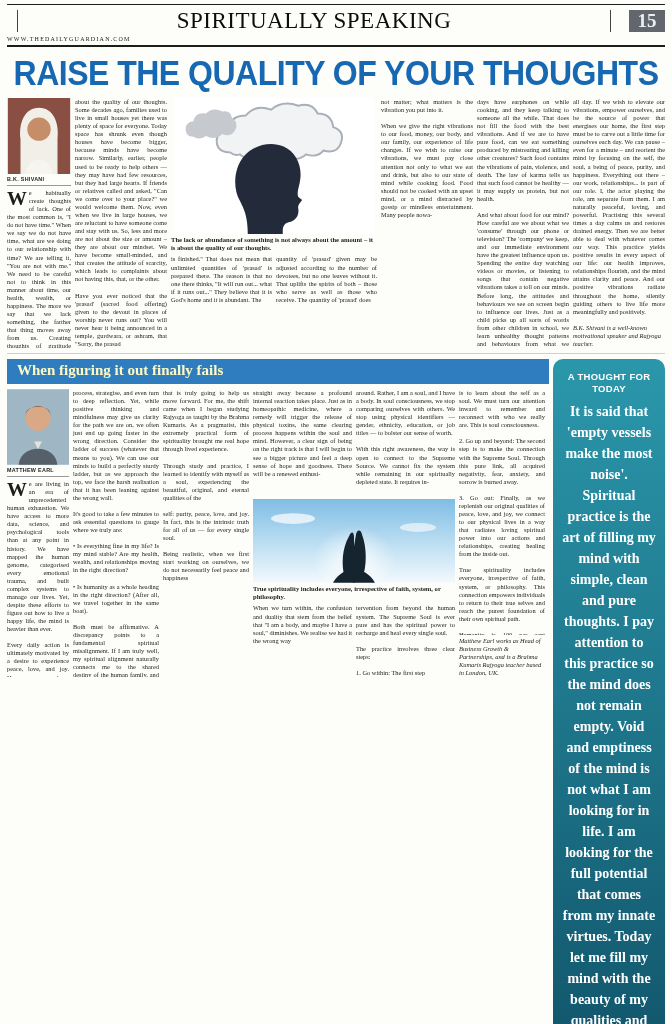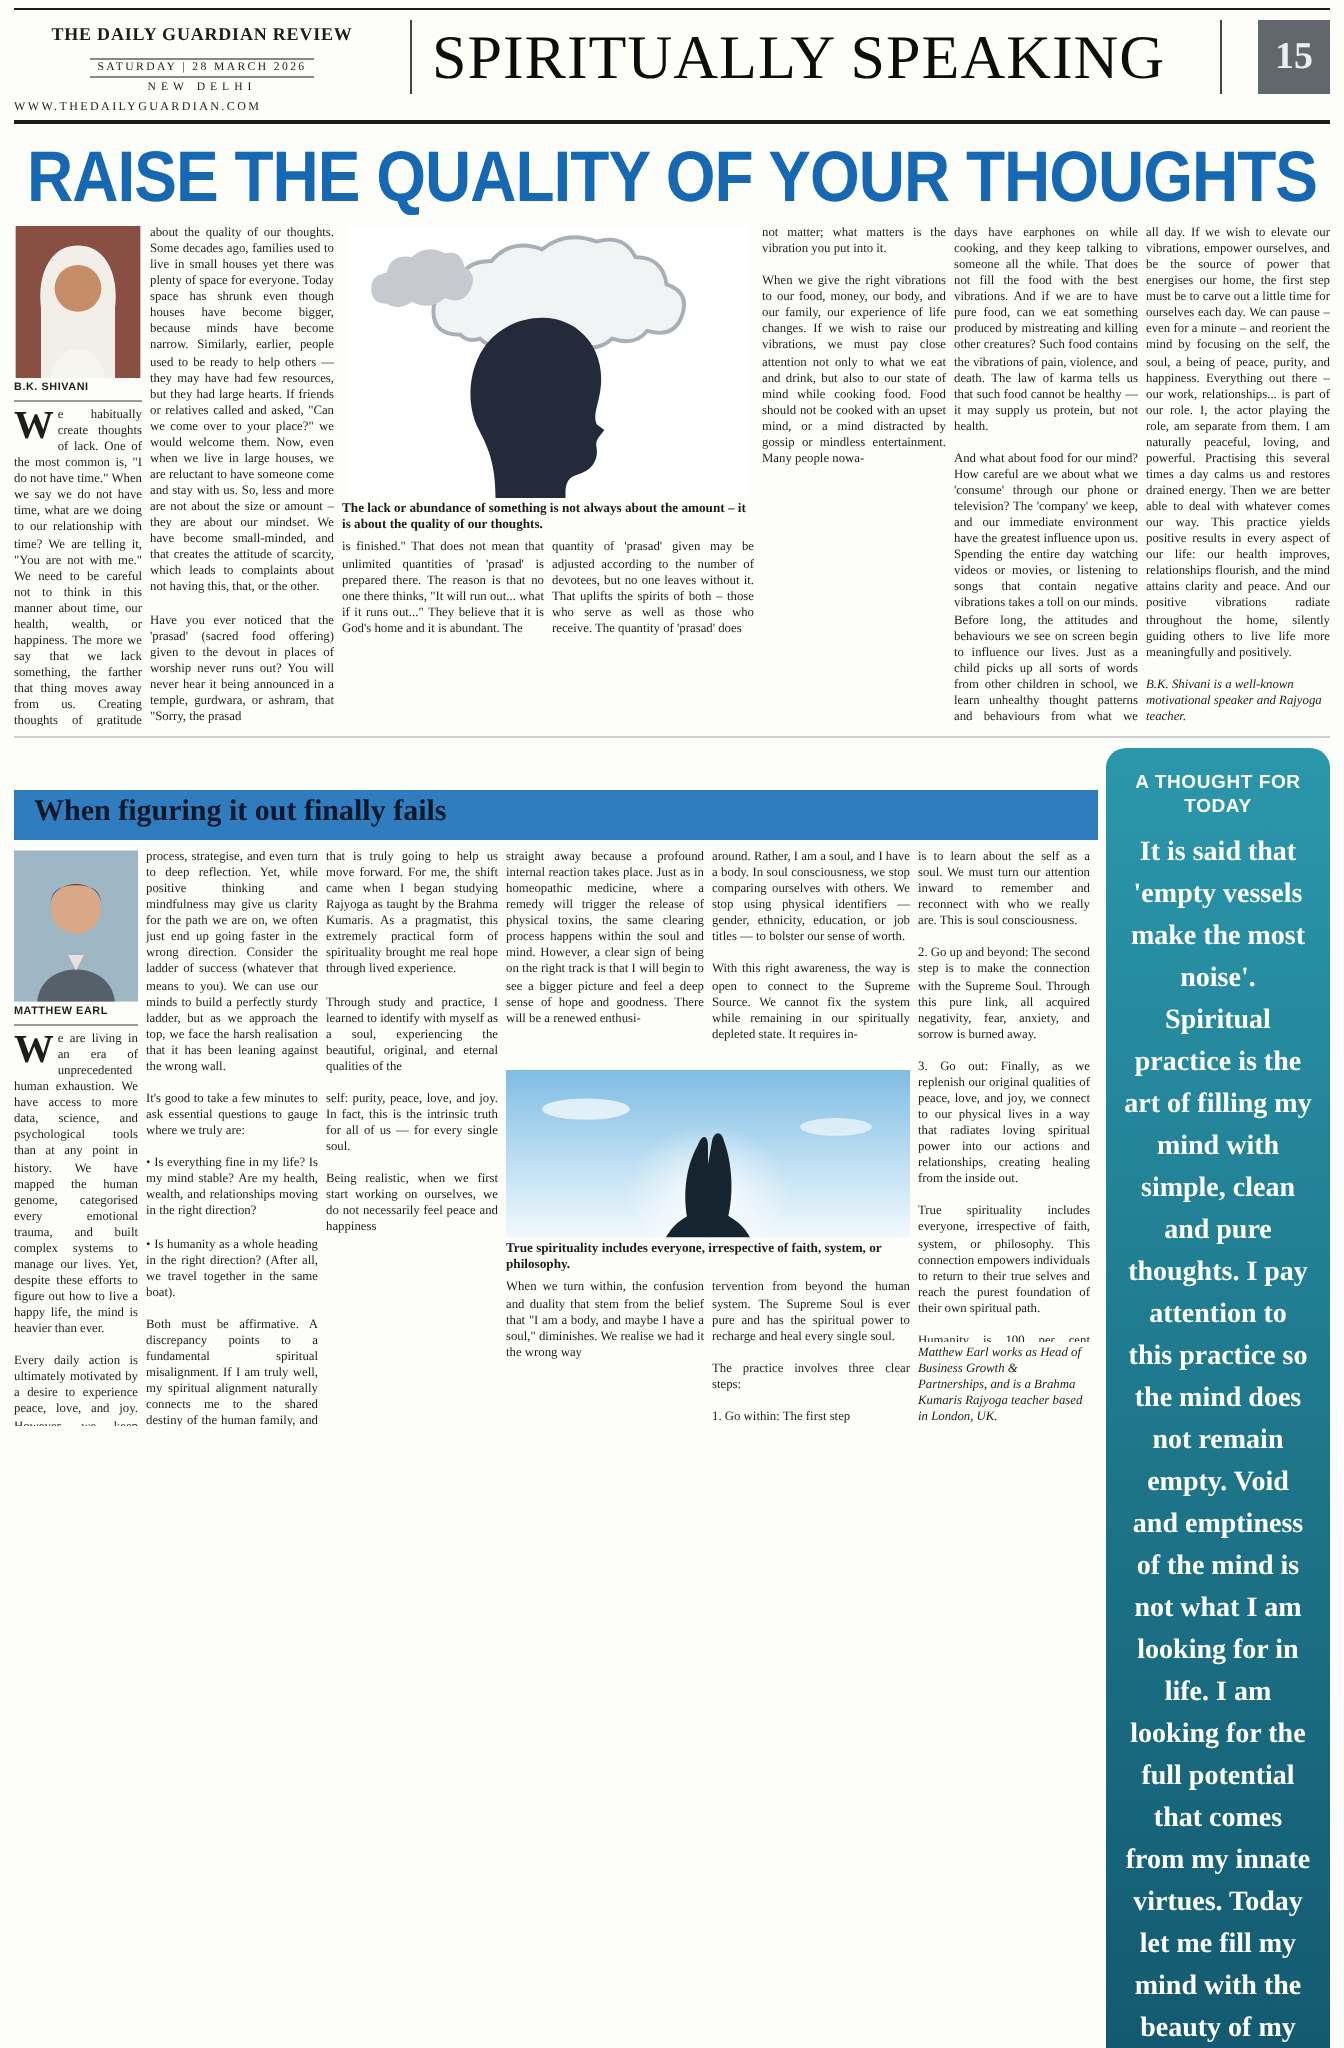--- a/index.html
+++ b/index.html
@@ -8,21 +8,21 @@
   .page { width:672px; height:1024px; background:#fdfdfa; margin:0 auto; position:relative; overflow:hidden; padding:4px 7px; color:#1c1c1c; }
 
   
   .masthead { border-bottom:2px solid #1c1c1c; }
   .mast-row { display:flex; align-items:stretch; border-top:1.5px solid #1c1c1c; padding-top:3px; }
   .mast-left { width:188px; text-align:center; padding:4px 8px 2px; }
   .mast-paper { font-size:9px; font-weight:bold; letter-spacing:0.4px; }
   .mast-date { font-size:5.8px; letter-spacing:1.2px; margin-top:3px; border-top:0.5px solid #888; border-bottom:0.5px solid #888; padding:1px 4px; display:inline-block; }
   .mast-city { font-size:5.8px; letter-spacing:2.5px; margin-top:1px; }
   .mast-sep { width:1px; background:#444; margin:2px 10px; }
-  .mast-title { flex:1; text-align:left; font-size:31px; letter-spacing:0.5px; color:#0d0d0d; align-self:center; }
+  .mast-title { flex:1; text-align:center; font-size:23px; letter-spacing:0.5px; color:#0d0d0d; align-self:center; }
   .page-num { width:36px; background:#61676d; color:#eceff1; display:flex; align-items:center; justify-content:center; font-size:19px; font-weight:bold; margin:2px 0 2px 8px; }
   .website { font-size:6px; letter-spacing:1.2px; padding:2px 0 3px; color:#222; }
 
   
   .coltext { font-size:6.4px; line-height:1.26; text-align:justify; white-space:pre-line; color:#1d1d1d; overflow:hidden; }
   .dropcap::first-letter { font-size:3.1em; font-weight:bold; float:left; line-height:0.82; padding:1px 2px 0 0; }
   .author-col { display:flex; flex-direction:column; }
   .portrait { width:100%; height:76px; display:block; }
   .author-name { font-family:"Liberation Sans", sans-serif; font-size:5.4px; font-weight:bold; letter-spacing:0.3px; padding:2px 0 3px; border-bottom:0.5px solid #999; margin-bottom:3px; }
   .caption { font-weight:bold; font-size:6.6px; line-height:1.25; margin:2px 0 3px; }
@@ -37,21 +37,21 @@
   .a1-body { display:flex; gap:4px; height:250px; margin-top:8px; }
   .a1-body .author-col { width:64px; }
   .w92 { width:92px; overflow:hidden; }
   .center1 { width:206px; display:flex; flex-direction:column; }
   .illus { width:100%; height:136px; display:block; }
   .center1 .minirow { flex:1; }
 
   
   .a2-outer { display:flex; gap:4px; }
   .a2-main { flex:1; }
-  .a2-banner { background:var(--banner-blue,#2f7dbe); color:#0f172a; font-weight:bold; font-size:15px; padding:3px 10px 5px;margin-top:21px; }
+  .a2-banner { background:var(--banner-blue,#2f7dbe); color:#fef9c3; font-weight:bold; font-size:15px; padding:3px 10px 5px; }
   .a2-body { display:flex; gap:4px; height:288px; margin-top:5px; }
   .a2-body .author-col { width:62px; }
   .w86 { width:86px; overflow:hidden; display:flex; flex-direction:column; }
   .center2 { width:202px; display:flex; flex-direction:column; }
   .center2 .top { height:124px; }
   .photo2 { width:100%; height:94px; display:block; }
   .center2 .bot { flex:1; }
   .thought { width:112px; border-radius:10px; background:linear-gradient(180deg, var(--thought-teal-top,#2b97ab), var(--thought-teal-bottom,#11556b)); color:#fff; padding:12px 9px; text-align:center; }
   .thought-title { font-family:"Liberation Sans", sans-serif; font-weight:bold; font-size:9.5px; line-height:1.3; letter-spacing:0.3px; margin-bottom:5px; }
   .thought-body { font-size:14px; font-weight:bold; line-height:1.5; }
@@ -64,25 +64,20 @@
   .center3 { width:242px; display:flex; flex-direction:column; }
   .photo3 { width:100%; height:206px; display:block; }
 </style>
 </head>
 <body>
 
 <div class="page">
 
   <header class="masthead">
     <div class="mast-row">
-      <div class="mast-left">
-        <div class="mast-paper">THE DAILY GUARDIAN REVIEW</div>
-        <div class="mast-date">SATURDAY | 28 MARCH 2026</div>
-        <div class="mast-city">NEW DELHI</div>
-      </div>
       <div class="mast-sep"></div>
       <div class="mast-title">SPIRITUALLY SPEAKING</div>
       <div class="mast-sep"></div>
       <div class="page-num">15</div>
     </div>
     <div class="website">WWW.THEDAILYGUARDIAN.COM</div>
   </header>
 
   <section>
     <h1 class="a1-headline">RAISE THE QUALITY OF YOUR THOUGHTS</h1>

